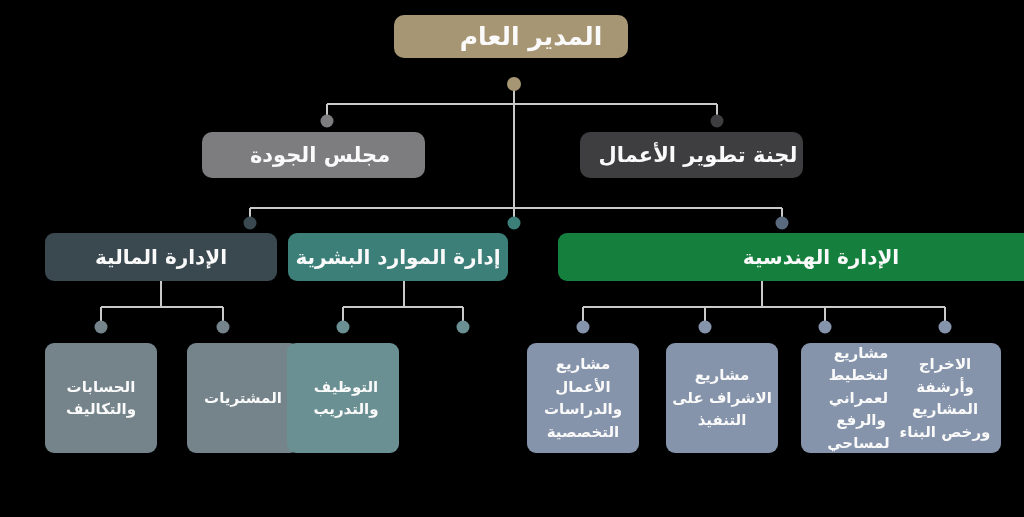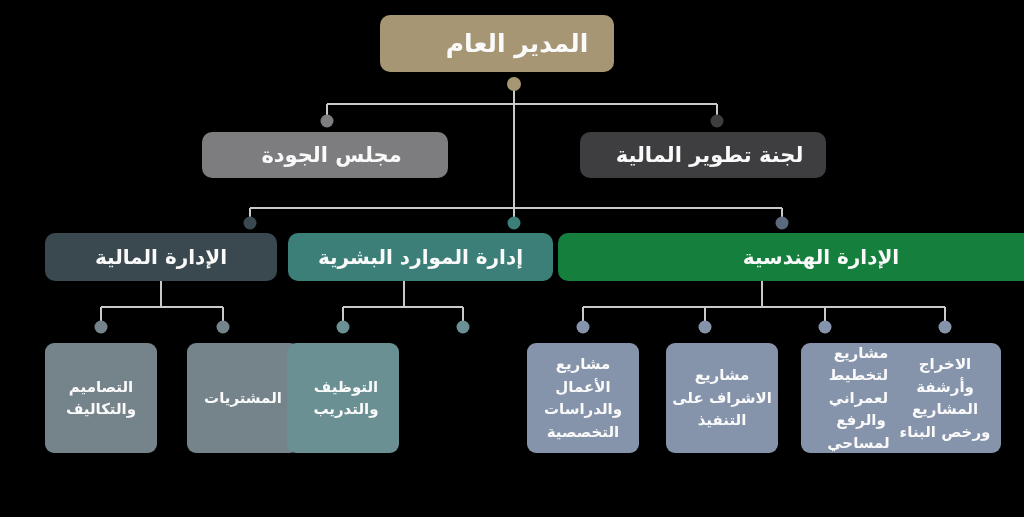--- a/index.html
+++ b/index.html
@@ -31,31 +31,31 @@
     justify-content: center;
     text-align: center;
     direction: rtl;
     color: #fafafa;
     font-weight: bold;
     box-sizing: border-box;
     border-radius: 10px;
     cursor: default;
   }
   .lvl1 {
-    left: 380px; top: 15px; width: 234px; height: 57px;
+    left: 394px; top: 15px; width: 234px; height: 43px;
     background: #a79674;
     font-size: 25px;
     padding-left: 40px;
   }
-  .lvl2 { top: 132px; width: 246px; height: 46px; font-size: 21px; padding-left: 13px; }
+  .lvl2 { top: 132px; width: 223px; height: 46px; font-size: 21px; padding-left: 13px; }
   .n-quality  { left: 202px; background: #7d7d80; }
   .n-bizdev   { left: 580px; background: #3e3e40; }
-  .lvl3 { top: 233px; height: 48px; font-size: 20px; }
+  .lvl3 { top: 233px; height: 48px; font-size: 20px; border-radius: 9px; }
   .n-finance     { left: 45px;  width: 232px; background: #3a4950; }
-  .n-hr          { left: 288px; width: 265px; background: #3b7f78; }
+  .n-hr          { left: 288px; width: 220px; background: #3b7f78; }
   .n-engineering { left: 558px; width: 526px; background: #15803d; }
   .lvl4 {
     top: 343px; width: 112px; height: 110px;
     border-radius: 9px;
     font-size: 15px;
     line-height: 1.5;
     padding: 4px;
   }
   .n-fin-child { background: #75848b; }
   .n-hr-child  { background: #6b9093; padding-left: 10px; }
@@ -115,27 +115,27 @@
     <circle cx="463" cy="327" r="6.5" fill="#6b9093"></circle>
     <circle cx="583" cy="327" r="6.5" fill="#8694ab"></circle>
     <circle cx="705" cy="327" r="6.5" fill="#8694ab"></circle>
     <circle cx="825" cy="327" r="6.5" fill="#8694ab"></circle>
     <circle cx="945" cy="327" r="6.5" fill="#8694ab"></circle>
   </svg>
 
   <div class="node lvl1">المدير العام</div>
 
   <div class="node lvl2 n-quality">مجلس الجودة</div>
-  <div class="node lvl2 n-bizdev">لجنة تطوير المالية</div>
+  <div class="node lvl2 n-bizdev">لجنة تطوير الأعمال</div>
 
   <div class="node lvl3 n-finance">الإدارة المالية</div>
   <div class="node lvl3 n-hr">إدارة الموارد البشرية</div>
   <div class="node lvl3 n-engineering">الإدارة الهندسية</div>
 
-  <div class="node lvl4 n-fin-child p1">التصاميم والتكاليف</div>
+  <div class="node lvl4 n-fin-child p1">الحسابات والتكاليف</div>
   <div class="node lvl4 n-fin-child p2">المشتريات</div>
   <div class="node lvl4 n-hr-child p3">التوظيف والتدريب</div>
   <div class="node lvl4 n-eng-child p5">مشاريع الأعمال والدراسات التخصصية</div>
   <div class="node lvl4 n-eng-child p6">مشاريع الاشراف على التنفيذ</div>
   <div class="node lvl4 n-eng-child p7">مشاريع التخطيط العمراني والرفع المساحي</div>
   <div class="node lvl4 n-eng-child p8">الاخراج وأرشفة المشاريع ورخص البناء</div>
 
 </div>
 
 </body></html>

